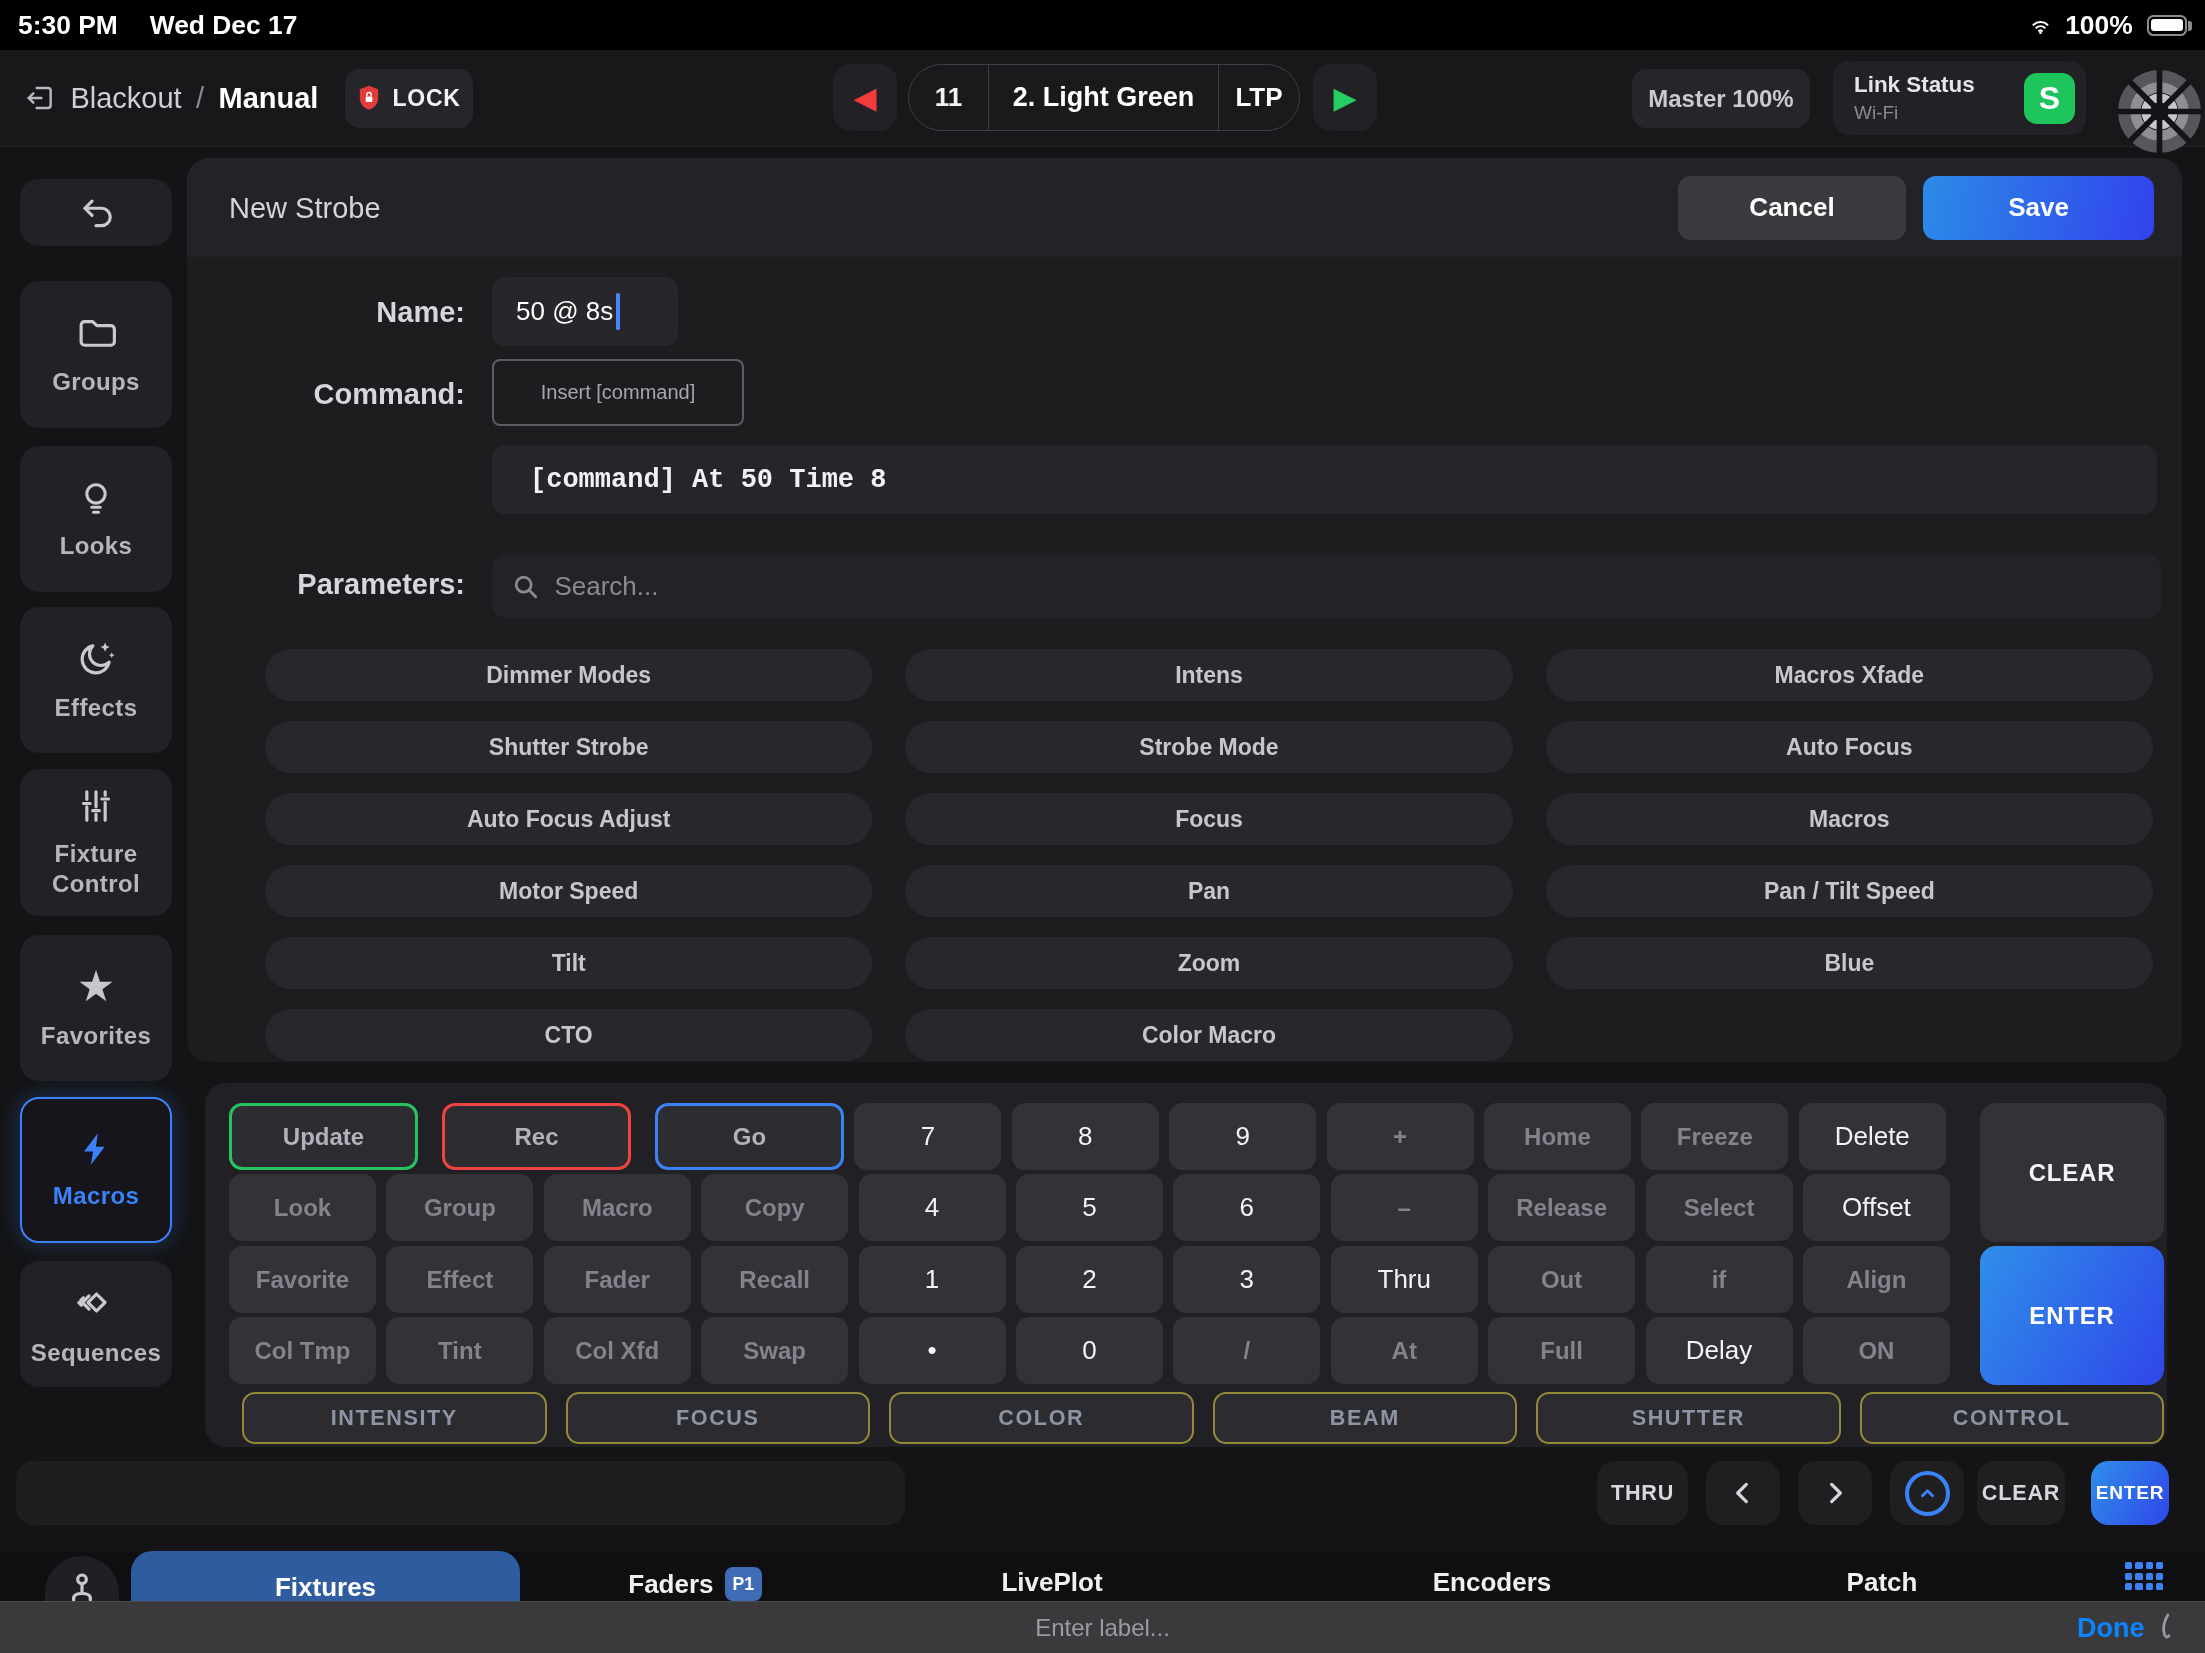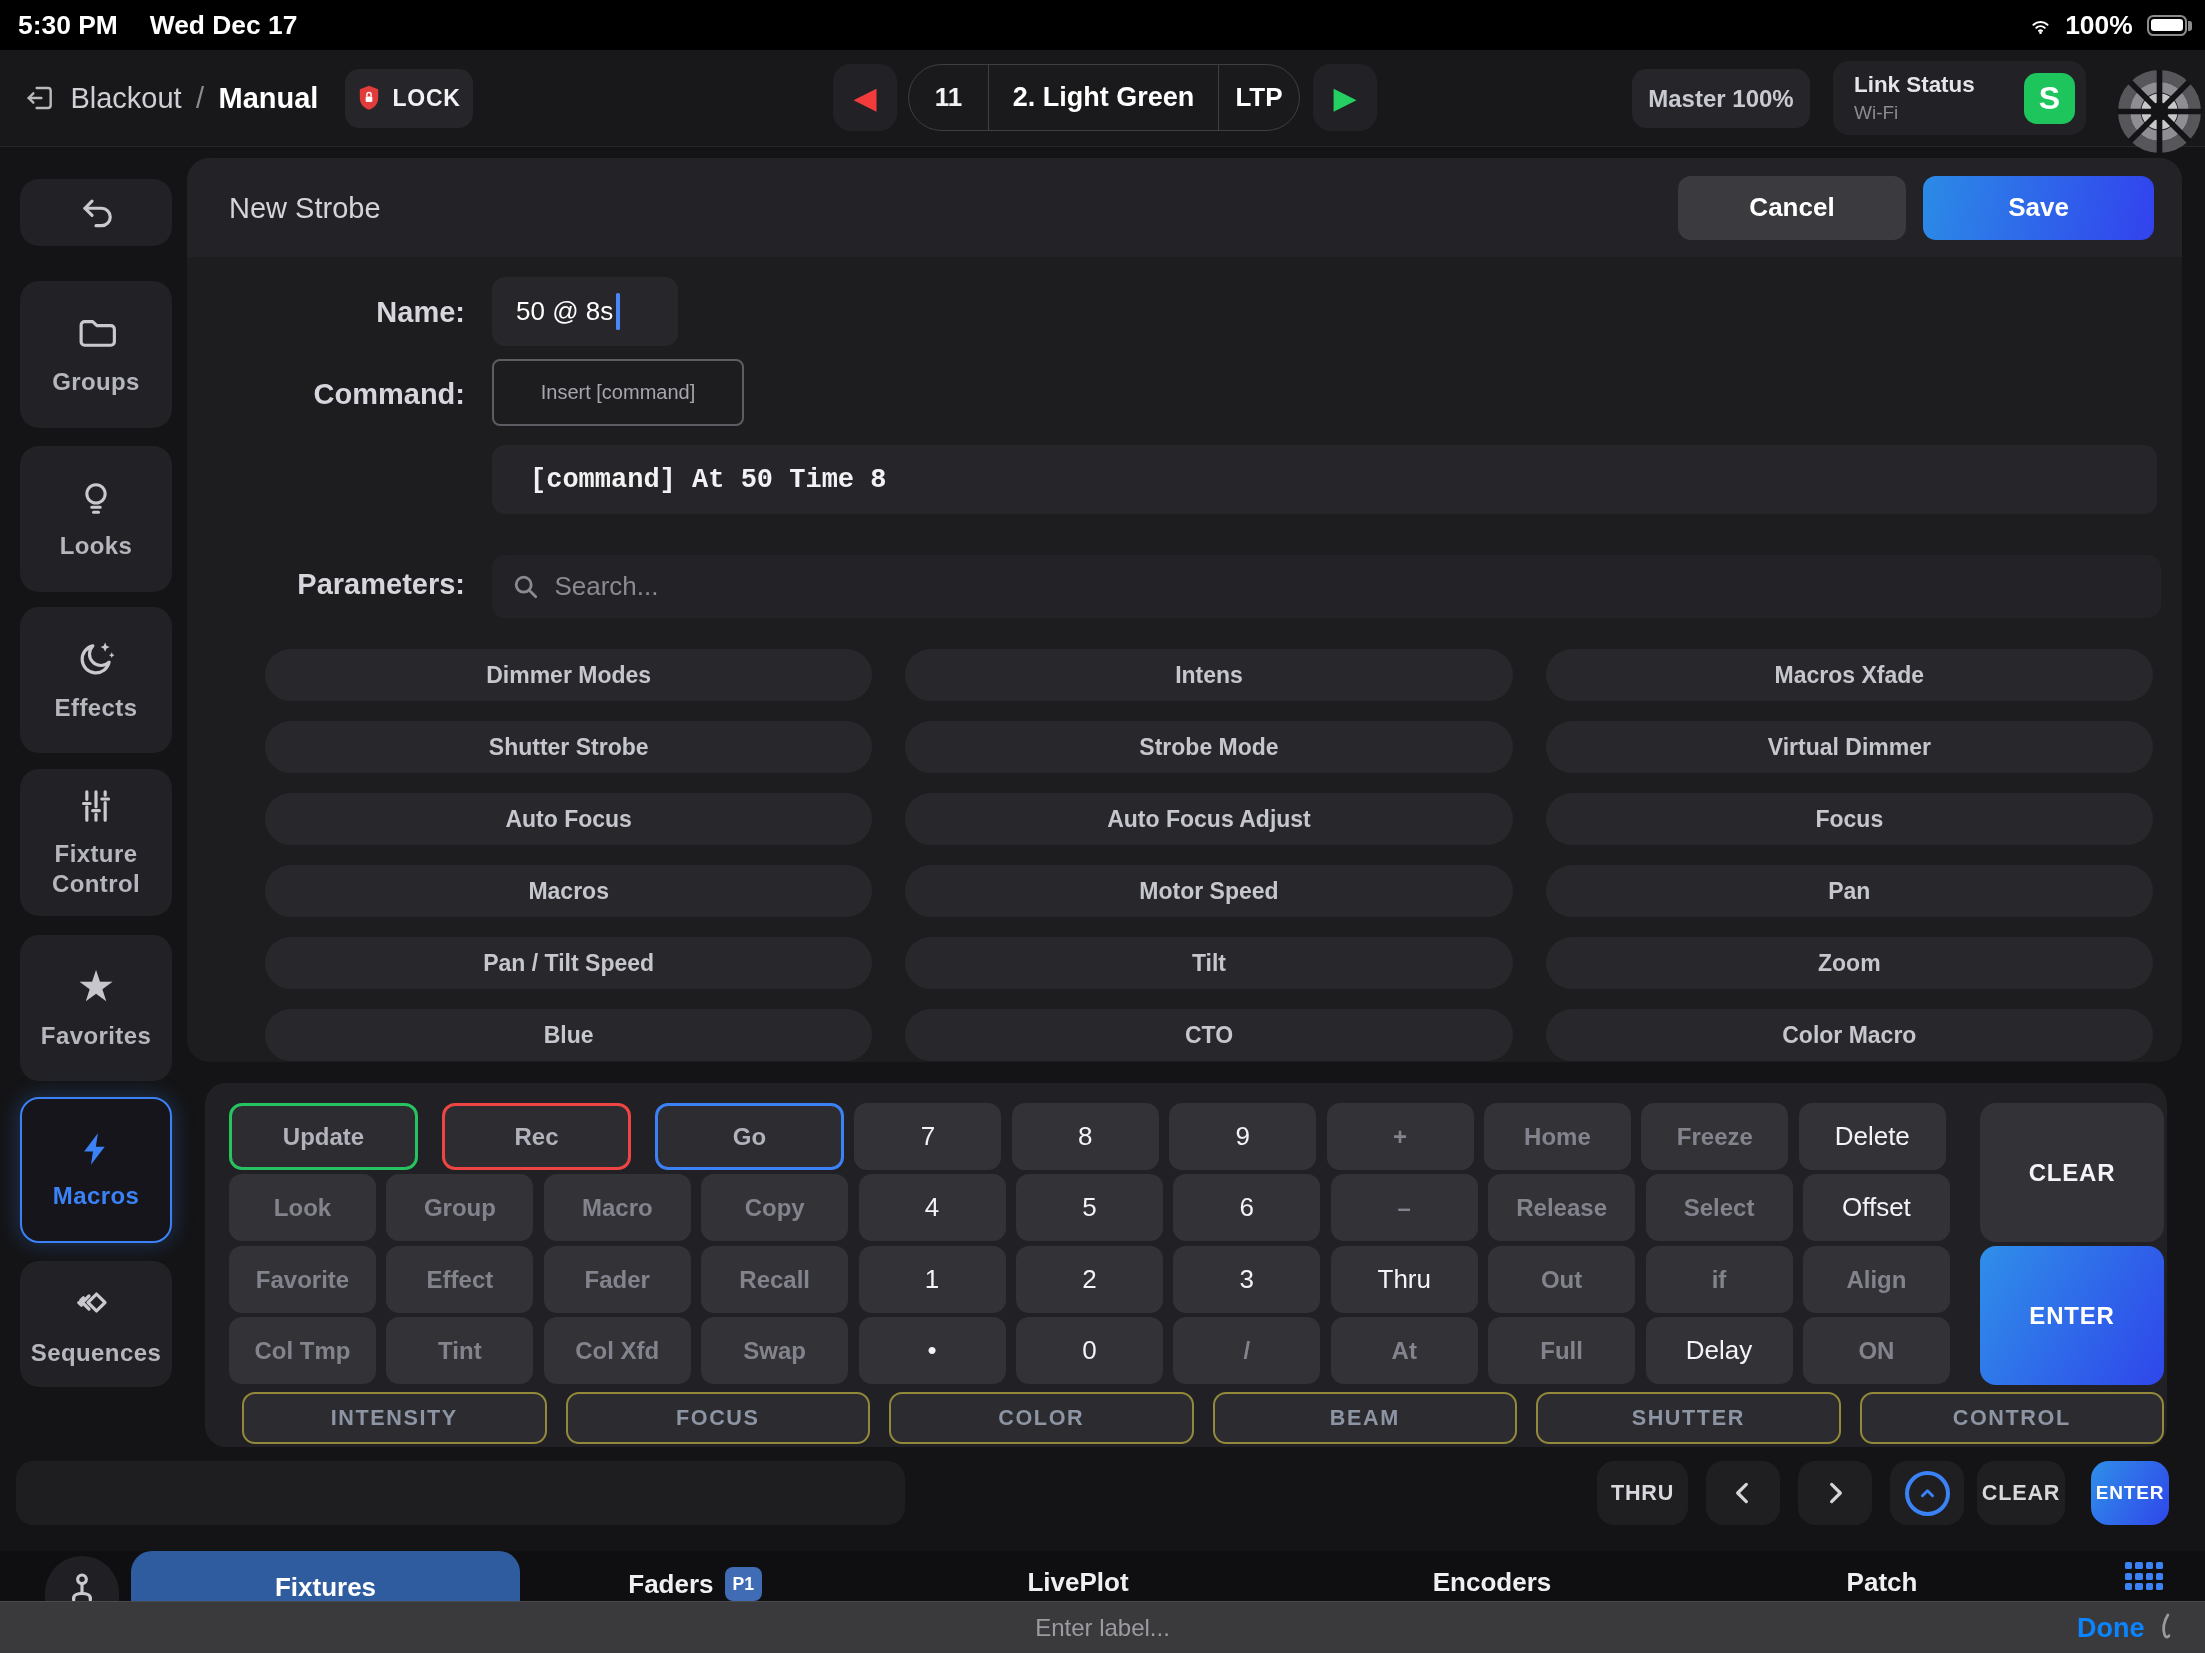--- a/index.html
+++ b/index.html
@@ -101,21 +101,21 @@
   .cb-clear{left:1977px;width:88px}
   .cb-enter{left:2091px;width:78px;background:linear-gradient(120deg,#2f8fe9,#2f46ea);color:#fff;font-size:19px}
   .upc{width:45px;height:45px;border:4px solid #3b82f6;border-radius:50%;display:flex;align-items:center;justify-content:center}
 
   
   .tabbar{position:absolute;top:1551px;left:0;right:0;height:103px;background:#0f0f11}
   .joystick-btn{position:absolute;left:45px;top:4.8px;width:74px;height:98px;border-radius:37px;background:#202024;border:none;display:flex;justify-content:center;align-items:flex-start;padding-top:13px}
   .fixtures-tab{position:absolute;left:131px;top:0;width:389px;height:103px;border-radius:21px 21px 0 0;background:#2e5c9f;border:none;color:#fff;font-size:26px;font-weight:600;display:flex;justify-content:center;align-items:flex-start;padding-top:21px}
   .tab-item{position:absolute;top:16px;width:192px;display:flex;align-items:center;justify-content:center;gap:11.2px;color:#f0f0f2;font-size:26px;font-weight:600;background:none;border:none}
   .tab-faders{left:599px}
-  .tab-liveplot{left:982px}
+  .tab-liveplot{left:956px}
   .tab-encoders{left:1396px}
   .tab-patch{left:1786px}
   .p1{width:37px;height:34px;border-radius:8px;background:#3f6cb5;color:#fff;font-size:17.6px;font-weight:700;display:flex;align-items:center;justify-content:center}
   .grid-ico{position:absolute;left:2125px;top:11.2px;display:grid;grid-template-columns:repeat(4,7.2px);grid-auto-rows:7.2px;gap:3.2px;background:none;border:none}
   .grid-ico i{background:#3b82f6;border-radius:1.6px}
 
   
   .kbbar{position:absolute;top:1601px;left:0;right:0;height:53px;background:#3a3a3d;border-top:0.8px solid #4a4a4d;display:flex;align-items:center;justify-content:center}
   .kb-ph{color:#9b9ba1;font-size:24px}
   .kb-done{position:absolute;right:27px;top:0;height:100%;display:flex;align-items:center;gap:6.4px;background:none;border:none;color:#0a84ff;font-size:27px;font-weight:600}
@@ -291,21 +291,20 @@
       </svg>
     <input type="text" placeholder="Search..." style="">
   </div>
 
   <div class="param-grid">
     <button class="param">Dimmer Modes</button>
     <button class="param">Intens</button>
     <button class="param">Macros Xfade</button>
     <button class="param">Shutter Strobe</button>
     <button class="param">Strobe Mode</button>
-    <button class="param">Virtual Dimmer</button>
     <button class="param">Auto Focus</button>
     <button class="param">Auto Focus Adjust</button>
     <button class="param">Focus</button>
     <button class="param">Macros</button>
     <button class="param">Motor Speed</button>
     <button class="param">Pan</button>
     <button class="param">Pan / Tilt Speed</button>
     <button class="param">Tilt</button>
     <button class="param">Zoom</button>
     <button class="param">Blue</button>

